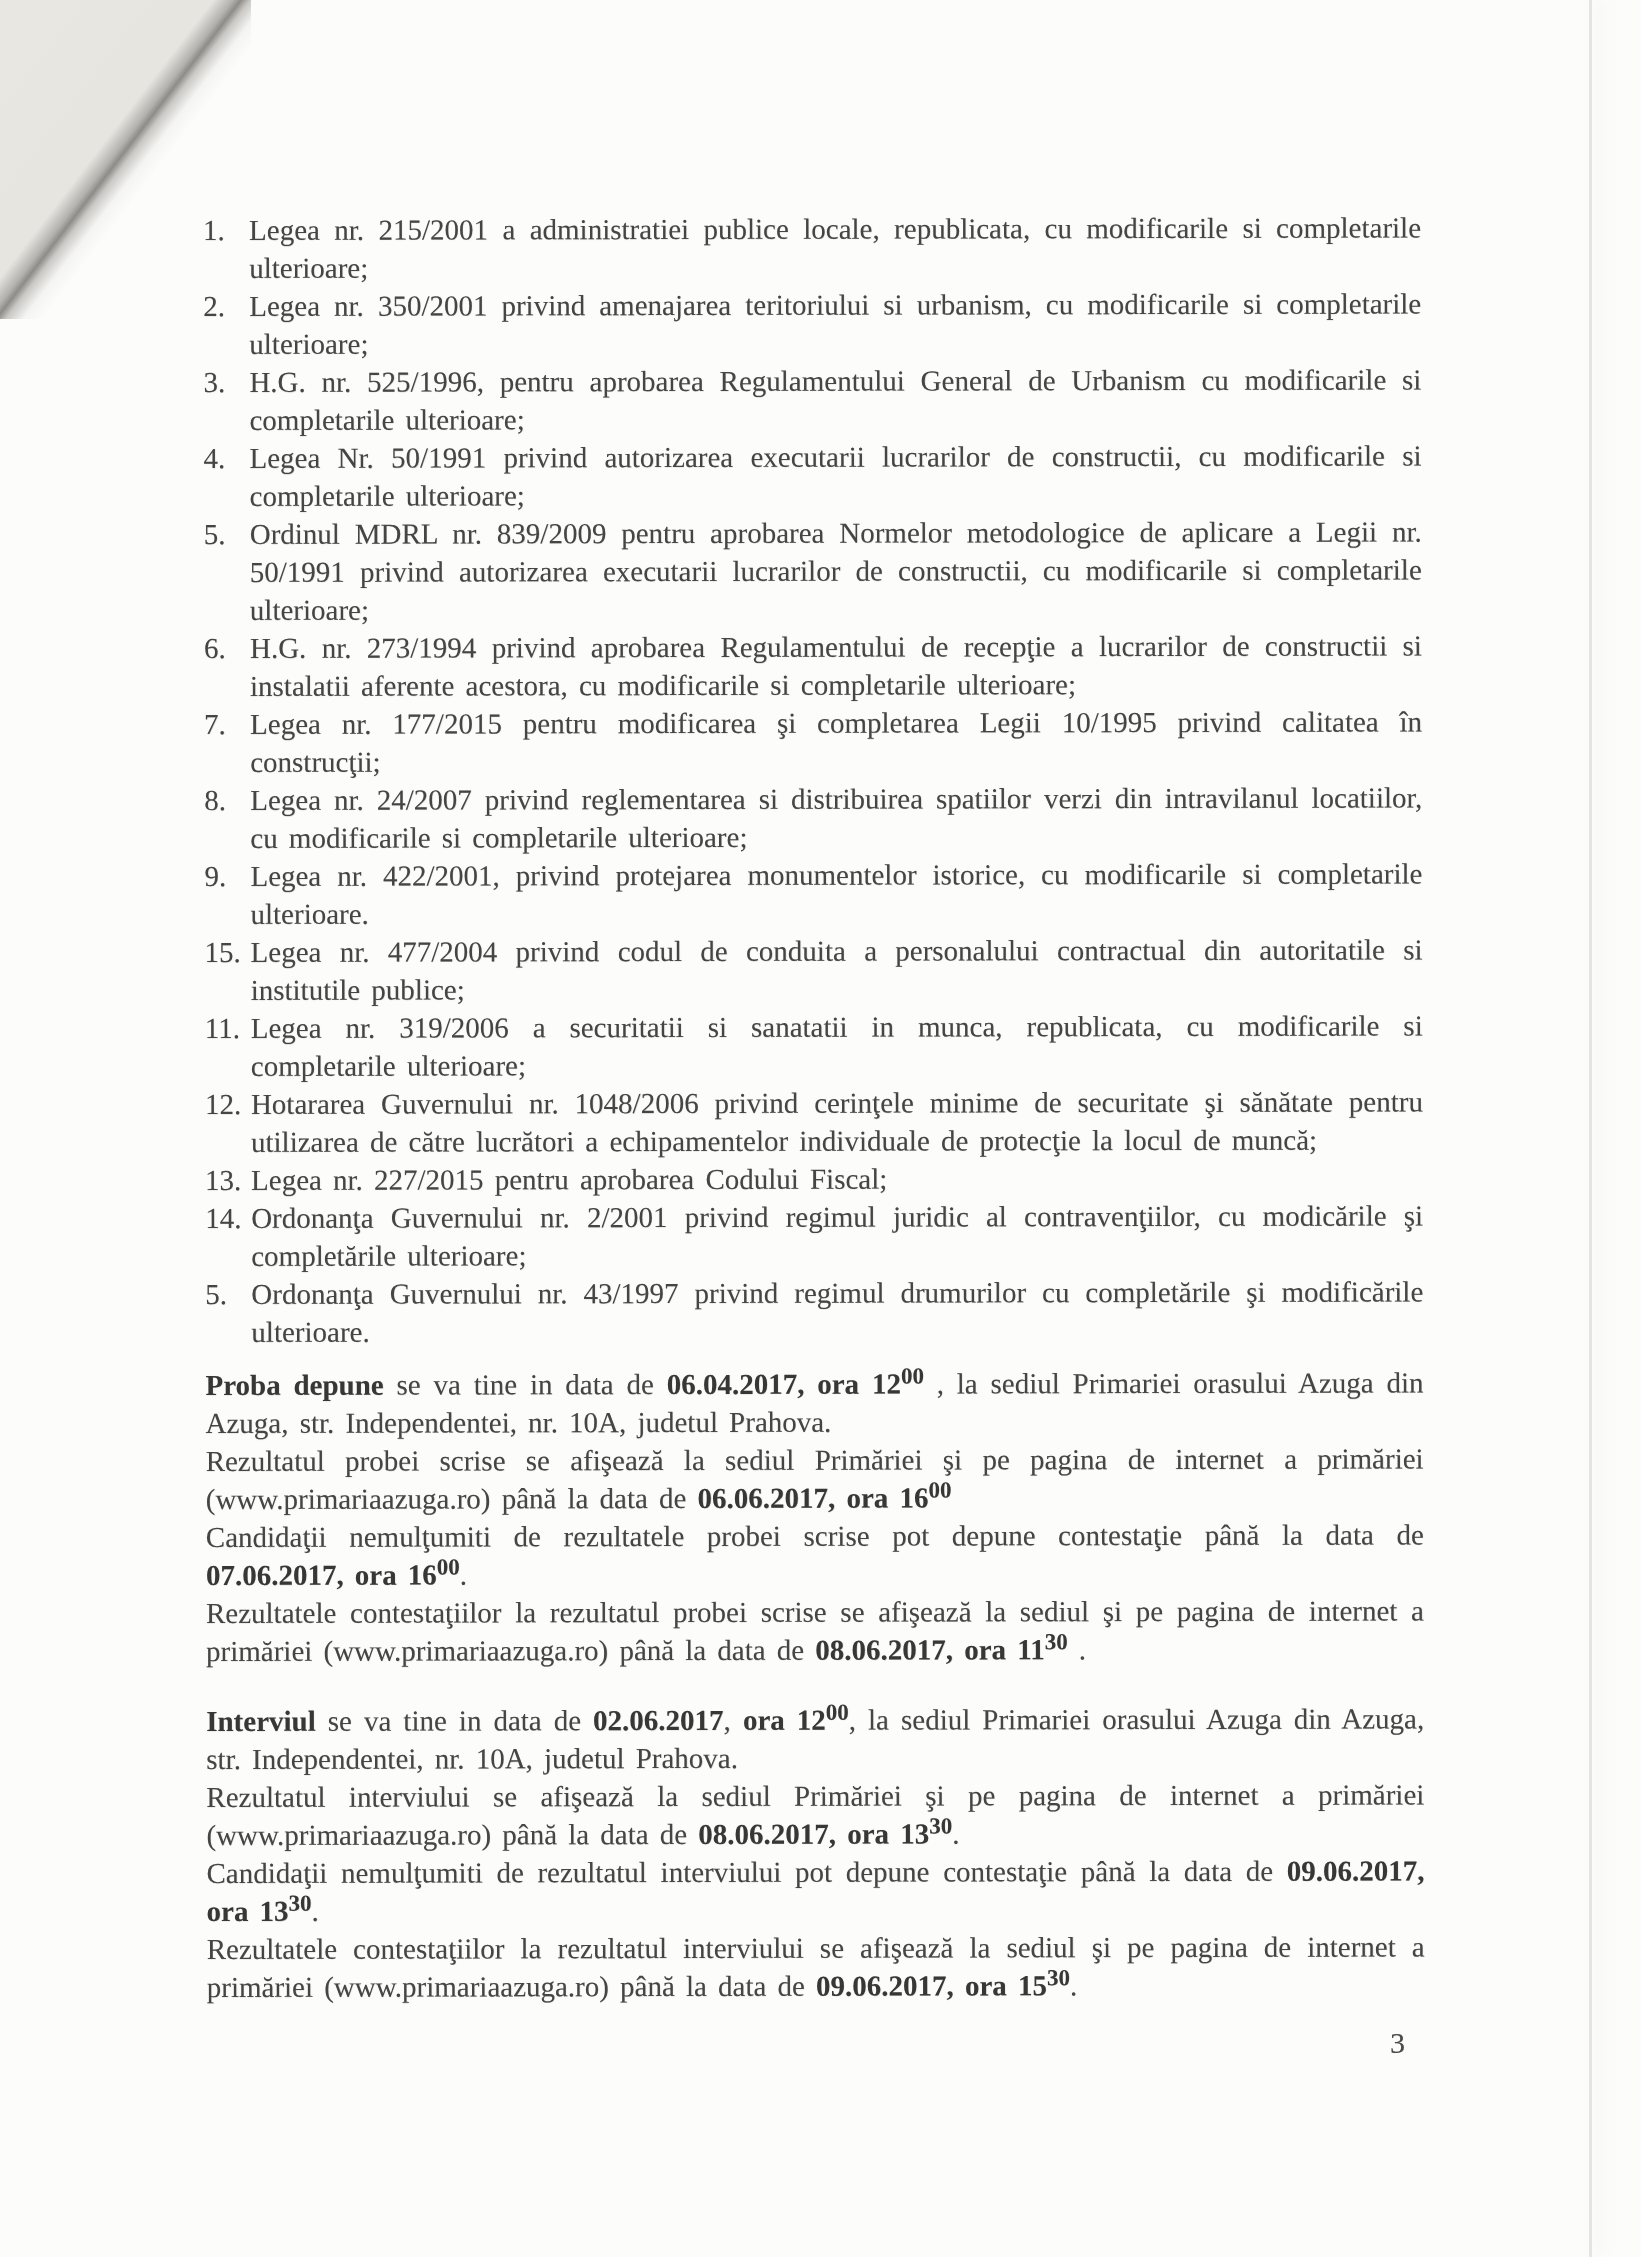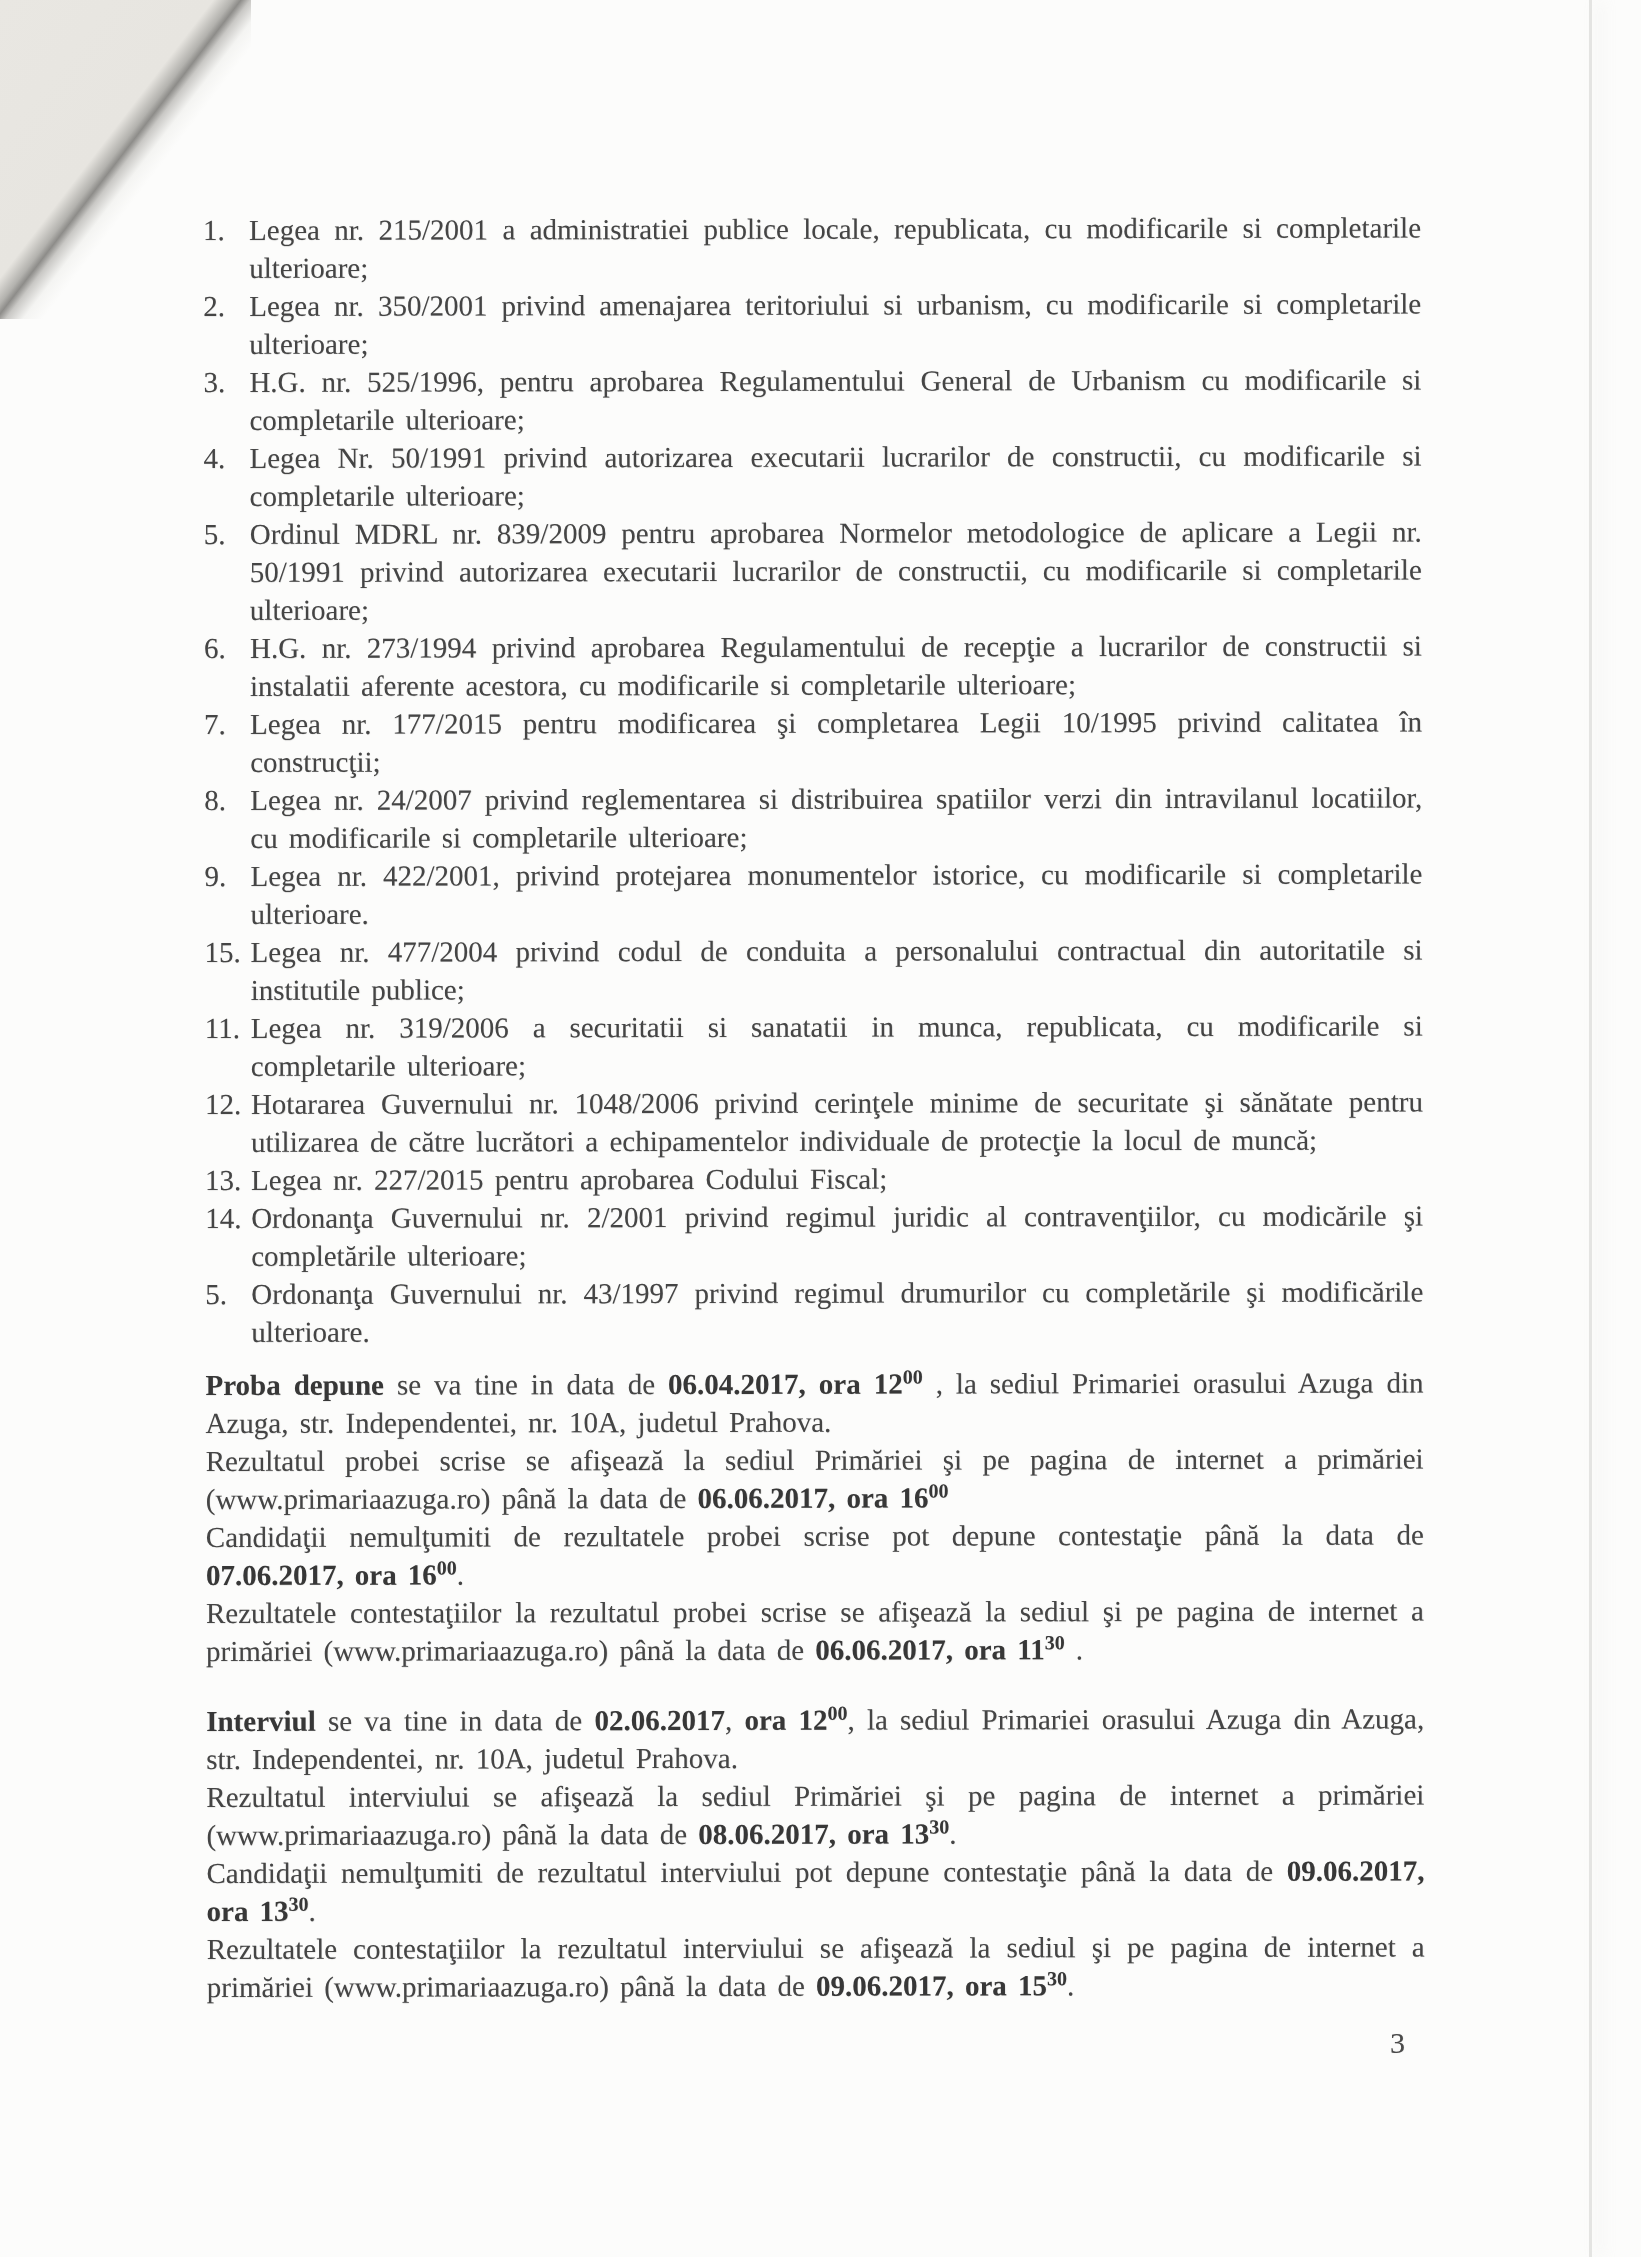--- a/index.html
+++ b/index.html
@@ -37,21 +37,21 @@
   }
   .law-list .row { display:flex; }
   .row .num { flex:0 0 46px; width:46px; }
   .row .txt { flex:1; text-align:justify; }
   .schedule { margin-top:15.4px; }
   .section + .section { margin-top:32px; }
   .section p { margin:0; text-align:justify; }
   .b { font-weight:bold; color:#373737; }
   .sup {
     font-weight:bold; color:#373737;
-    font-size:20px; line-height:0;
+    font-size:23px; line-height:0;
     position:relative; top:-10.6px;
   }
   .page-number {
     position:absolute; left:1390px; top:2026px;
     font-size:30px; color:#4a4a4a;
     text-shadow:0.3px 0.3px 0.7px rgba(85,85,85,0.35);
   }
 </style>
 </head>
 <body>
@@ -120,21 +120,21 @@
         <div class="row">
           <div class="num">5.</div>
           <div class="txt">Ordonanţa Guvernului nr. 43/1997 privind regimul drumurilor cu completările şi modificările ulterioare.</div>
         </div>
       </div>
     <div id="schedule" class="schedule">
         <div class="section">
           <p><span class="b">Proba depune</span><span class=""> se va tine in data de </span><span class="b">06.04.2017, ora 12</span><span class="sup">00</span><span class=""> , la sediul Primariei orasului Azuga din Azuga, str. Independentei, nr. 10A, judetul Prahova.</span></p>
           <p><span class="">Rezultatul probei scrise se afişează la sediul Primăriei şi pe pagina de internet a primăriei (www.primariaazuga.ro) până la data de </span><span class="b">06.06.2017, ora 16</span><span class="sup">00</span></p>
           <p><span class="">Candidaţii nemulţumiti de rezultatele probei scrise pot depune contestaţie până la data de </span><span class="b">07.06.2017, ora 16</span><span class="sup">00</span><span class="">.</span></p>
-          <p><span class="">Rezultatele contestaţiilor la rezultatul probei scrise se afişează la sediul şi pe pagina de internet a primăriei (www.primariaazuga.ro) până la data de </span><span class="b">06.06.2017, ora 11</span><span class="sup">30</span><span class=""> .</span></p>
+          <p><span class="">Rezultatele contestaţiilor la rezultatul probei scrise se afişează la sediul şi pe pagina de internet a primăriei (www.primariaazuga.ro) până la data de </span><span class="b">08.06.2017, ora 11</span><span class="sup">30</span><span class=""> .</span></p>
         </div>
         <div class="section">
           <p><span class="b">Interviul</span><span class=""> se va tine in data de </span><span class="b">02.06.2017</span><span class="">, </span><span class="b">ora 12</span><span class="sup">00</span><span class="">, la sediul Primariei orasului Azuga din Azuga, str. Independentei, nr. 10A, judetul Prahova.</span></p>
           <p><span class="">Rezultatul interviului se afişează la sediul Primăriei şi pe pagina de internet a primăriei (www.primariaazuga.ro) până la data de </span><span class="b">08.06.2017, ora 13</span><span class="sup">30</span><span class="">.</span></p>
           <p><span class="">Candidaţii nemulţumiti de rezultatul interviului pot depune contestaţie până la data de </span><span class="b">09.06.2017, ora 13</span><span class="sup">30</span><span class="">.</span></p>
           <p><span class="">Rezultatele contestaţiilor la rezultatul interviului se afişează la sediul şi pe pagina de internet a primăriei (www.primariaazuga.ro) până la data de </span><span class="b">09.06.2017, ora 15</span><span class="sup">30</span><span class="">.</span></p>
         </div>
       </div>
   </div>
   <div class="page-number">3</div>

